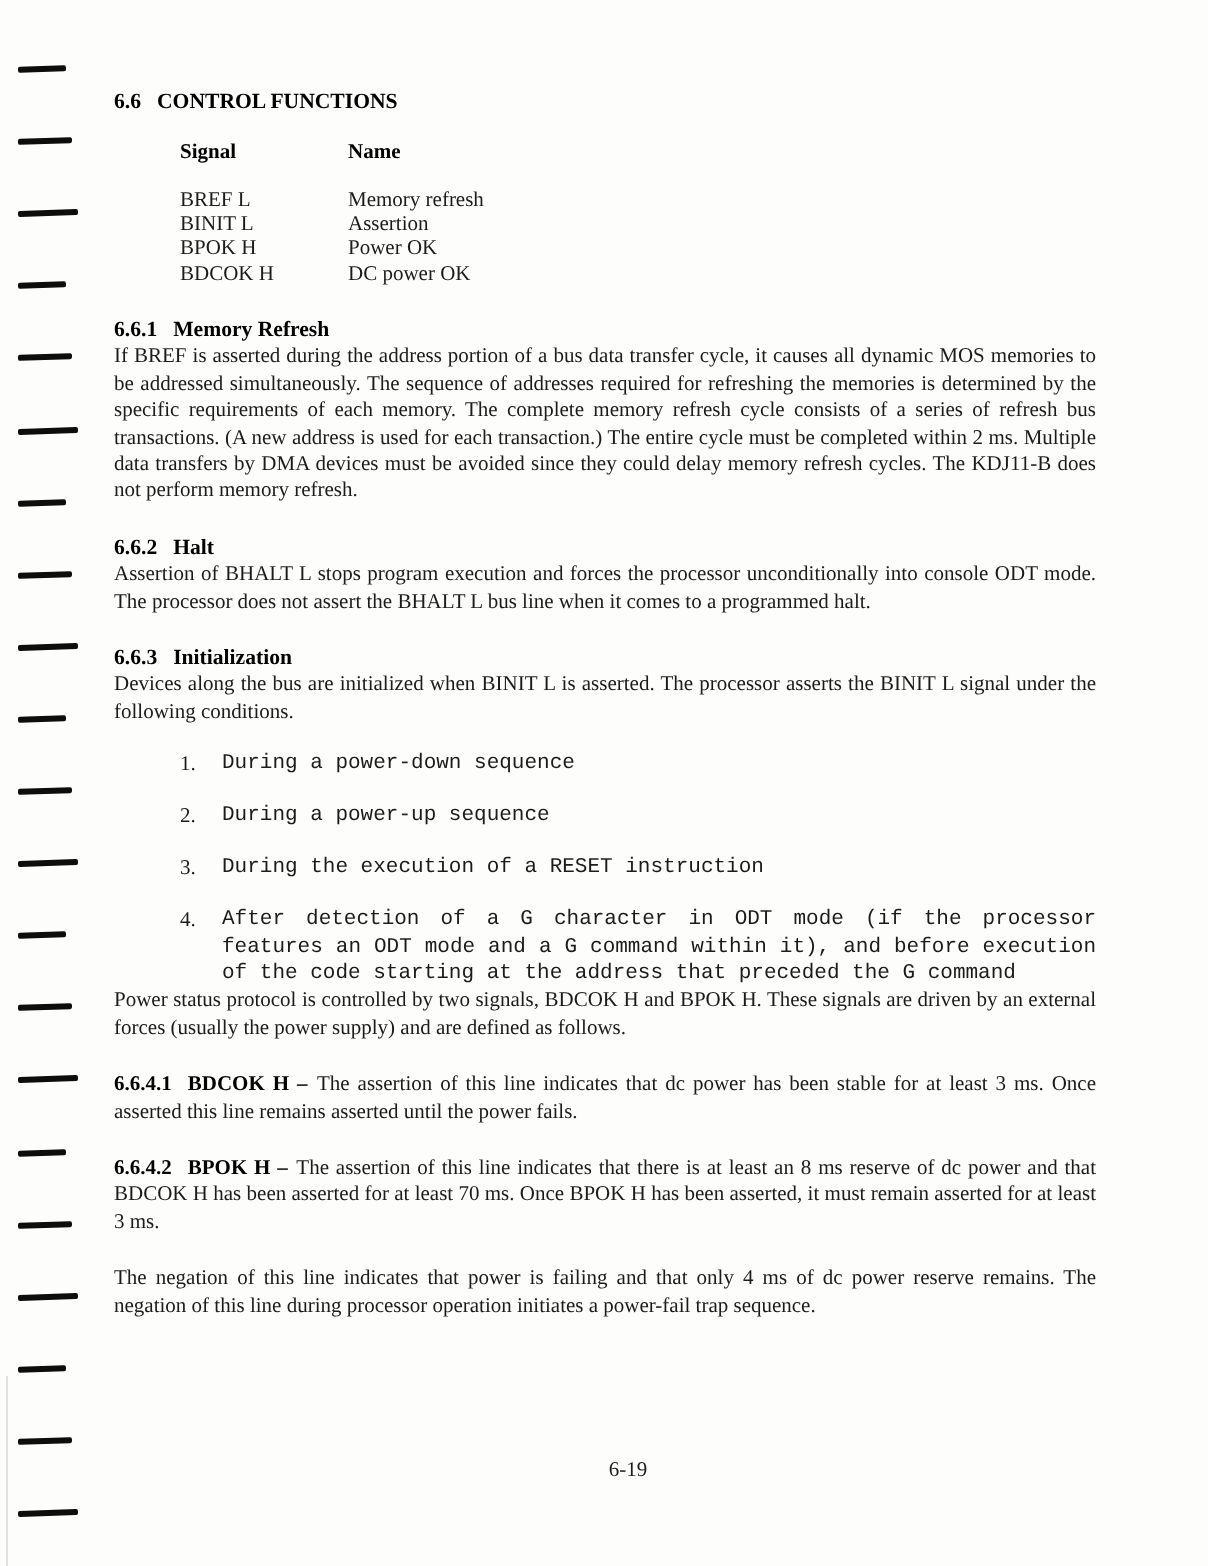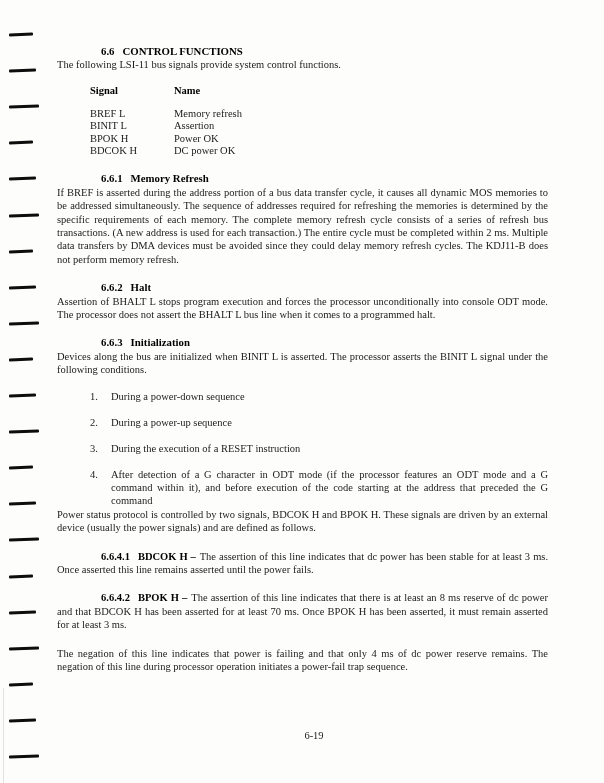--- a/index.html
+++ b/index.html
@@ -38,39 +38,39 @@
     text-align: justify;
   }
   .h-main, .h-sub {
     font-weight: bold;
     color: #000;
     font-size: 10.8px;
     margin: 0;
     text-align: left;
   }
   .h-sub { margin-top: 15px; }
-  .hnum { display: inline-block; margin-right: 8px; margin-left: 44px; }
+  .hnum { display: inline-block; margin-right: 8px; }
   .para { margin: 0; }
   .runin { margin-top: 15px; }
   .runin .hnum, .runin .term { font-weight: bold; color: #000; }
   .runin .term { margin-right: 1px; }
   .sig-table {
     margin-left: 33px;
     margin-top: 13px;
     line-height: 12.3px;
     text-align: left;
   }
   .sig-row { white-space: nowrap; }
   .sig-head { font-weight: bold; color: #000; margin-bottom: 11px; }
   .sig-col { display: inline-block; width: 84px; }
   .list { margin-left: 33px; margin-top: 13px; }
   .list-item { display: flex; margin-bottom: 12.6px; }
   .list-item:last-child { margin-bottom: 0; }
   .li-num { width: 21px; flex: none; }
-  .li-text { flex: 1; text-align: justify; }
+  .li-text { flex: 1; text-align: justify; font-family: Liberation Mono, monospace; }
   .page-number {
     position: absolute;
     top: 730px;
     left: 12px;
     width: 100%;
     text-align: center;
     font-size: 10.5px;
     color: #1b1b1b;
   }
 </style>
@@ -101,21 +101,20 @@
       <div class="bmark" style="top: 682.8px; width: 24px;"></div>
       <div class="bmark" style="top: 718.9px; width: 27px;"></div>
       <div class="bmark" style="top: 755px; width: 30px;"></div>
     </div>
   <div class="edge-line"></div>
 
   <div class="content">
 
     <h2 class="h-main"><span class="hnum">6.6</span><span>CONTROL FUNCTIONS</span></h2>
 
-    <p class="para">The following LSI-11 bus signals provide system control functions.</p>
 
     <div class="sig-table">
       <div class="sig-row sig-head"><span class="sig-col">Signal</span><span>Name</span></div>
       <div class="sig-row"><span class="sig-col">BREF L</span><span>Memory refresh</span></div>
       <div class="sig-row"><span class="sig-col">BINIT L</span><span>Assertion</span></div>
       <div class="sig-row"><span class="sig-col">BPOK H</span><span>Power OK</span></div>
       <div class="sig-row"><span class="sig-col">BDCOK H</span><span>DC power OK</span></div>
     </div>
 
     <h3 class="h-sub"><span class="hnum">6.6.1</span><span>Memory Refresh</span></h3>
@@ -139,21 +138,21 @@
       <div class="list-item">
           <span class="li-num">3.</span>
           <span class="li-text">During the execution of a RESET instruction</span>
         </div>
       <div class="list-item">
           <span class="li-num">4.</span>
           <span class="li-text">After detection of a G character in ODT mode (if the processor features an ODT mode and a G command within it), and before execution of the code starting at the address that preceded the G command</span>
         </div>
     </div>
 
-    <p class="para">Power status protocol is controlled by two signals, BDCOK H and BPOK H. These signals are driven by an external device (usually the power signals) and are defined as follows.</p>
+    <p class="para">Power status protocol is controlled by two signals, BDCOK H and BPOK H. These signals are driven by an external forces (usually the power supply) and are defined as follows.</p>
 
     <p class="para runin"><span class="hnum">6.6.4.1</span><span class="term">BDCOK H –</span> <span>The assertion of this line indicates that dc power has been stable for at least 3 ms. Once asserted this line remains asserted until the power fails.</span></p>
 
     <p class="para runin"><span class="hnum">6.6.4.2</span><span class="term">BPOK H –</span> <span>The assertion of this line indicates that there is at least an 8 ms reserve of dc power and that BDCOK H has been asserted for at least 70 ms. Once BPOK H has been asserted, it must remain asserted for at least 3 ms.</span></p>
 
     <p class="para runin">The negation of this line indicates that power is failing and that only 4 ms of dc power reserve remains. The negation of this line during processor operation initiates a power-fail trap sequence.</p>
 
   </div>
 
   <div class="page-number">6-19</div>

